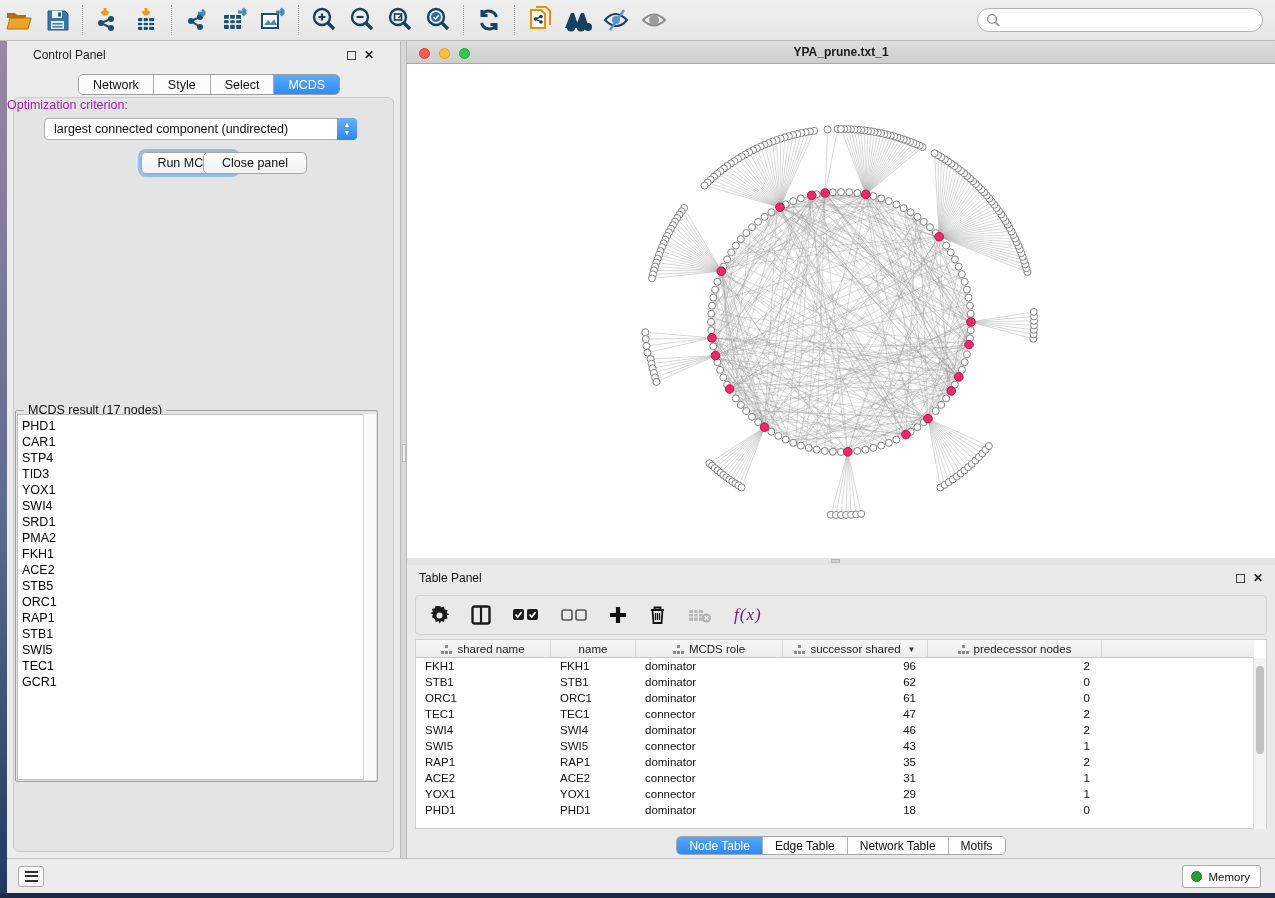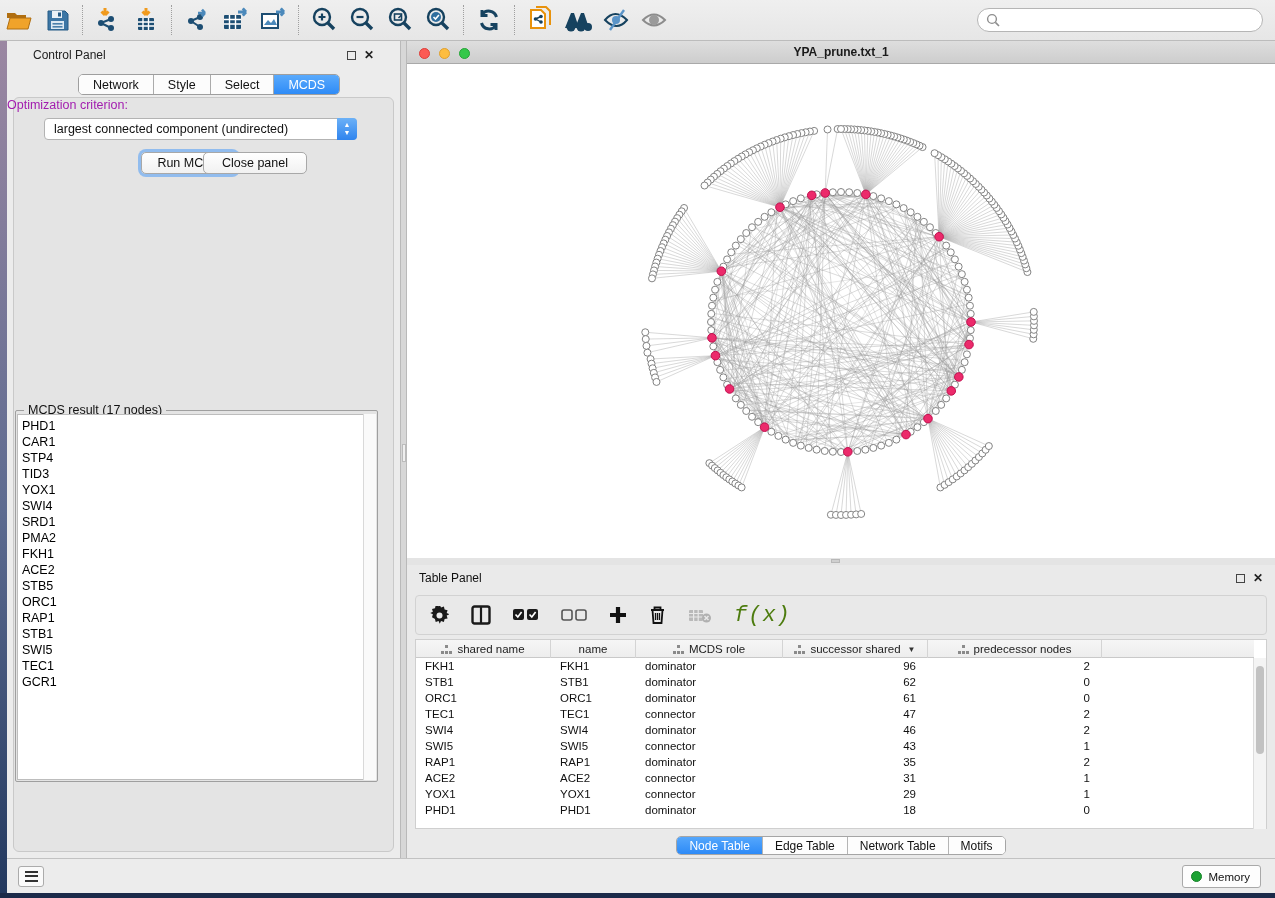--- a/index.html
+++ b/index.html
@@ -99,21 +99,21 @@
   #status-bar { position:absolute; left:7px; top:858px; width:1268px; height:35px; background:#ececec; border-top:1px solid #c2c2c2; }
   #task-btn { position:absolute; left:11px; top:7px; width:26px; height:21px; background:#fafafa; border:1px solid #ababab; border-radius:3px;
     display:flex; align-items:center; justify-content:center; }
   .list-ic { width:13px; height:11px;
     background:linear-gradient(180deg,#333 0 2px,transparent 2px 4.5px,#333 4.5px 6.5px,transparent 6.5px 9px,#333 9px 11px); }
   #memory-btn { position:absolute; right:14px; top:6px; height:23px; padding:0 10px 0 8px; background:#fdfdfd; border:1px solid #a9a9a9;
     border-radius:3px; display:flex; align-items:center; gap:6px; font-size:11.5px; }
   #memory-dot { width:11px; height:11px; border-radius:50%; background:#1ca233; border:1px solid #158127; }
   #desktop-bottom { position:absolute; left:0; top:893px; width:1275px; height:5px;
     background:linear-gradient(90deg,#1a2a49,#2c3d5e 30%,#182档64,#22304f 70%,#121f3a); background-color:#1b2a49; }
-  .fx { font-family:Liberation Mono, monospace; font-style:italic; font-size:22px; color:#4d7c0f; letter-spacing:1px; }
+  .fx { font-family:Liberation Serif, serif; font-style:italic; font-size:17px; color:#701a75; letter-spacing:1px; }
 </style>
 </head>
 <body>
 
 <div id="app">
 
   <div id="toolbar">
     <div class="tb-icon">
       <svg width="26" height="22" viewBox="0 0 26 22">
           <path d="M1 4 h8 l2 2 h9 v3 H1z" fill="#b06e10"></path>

